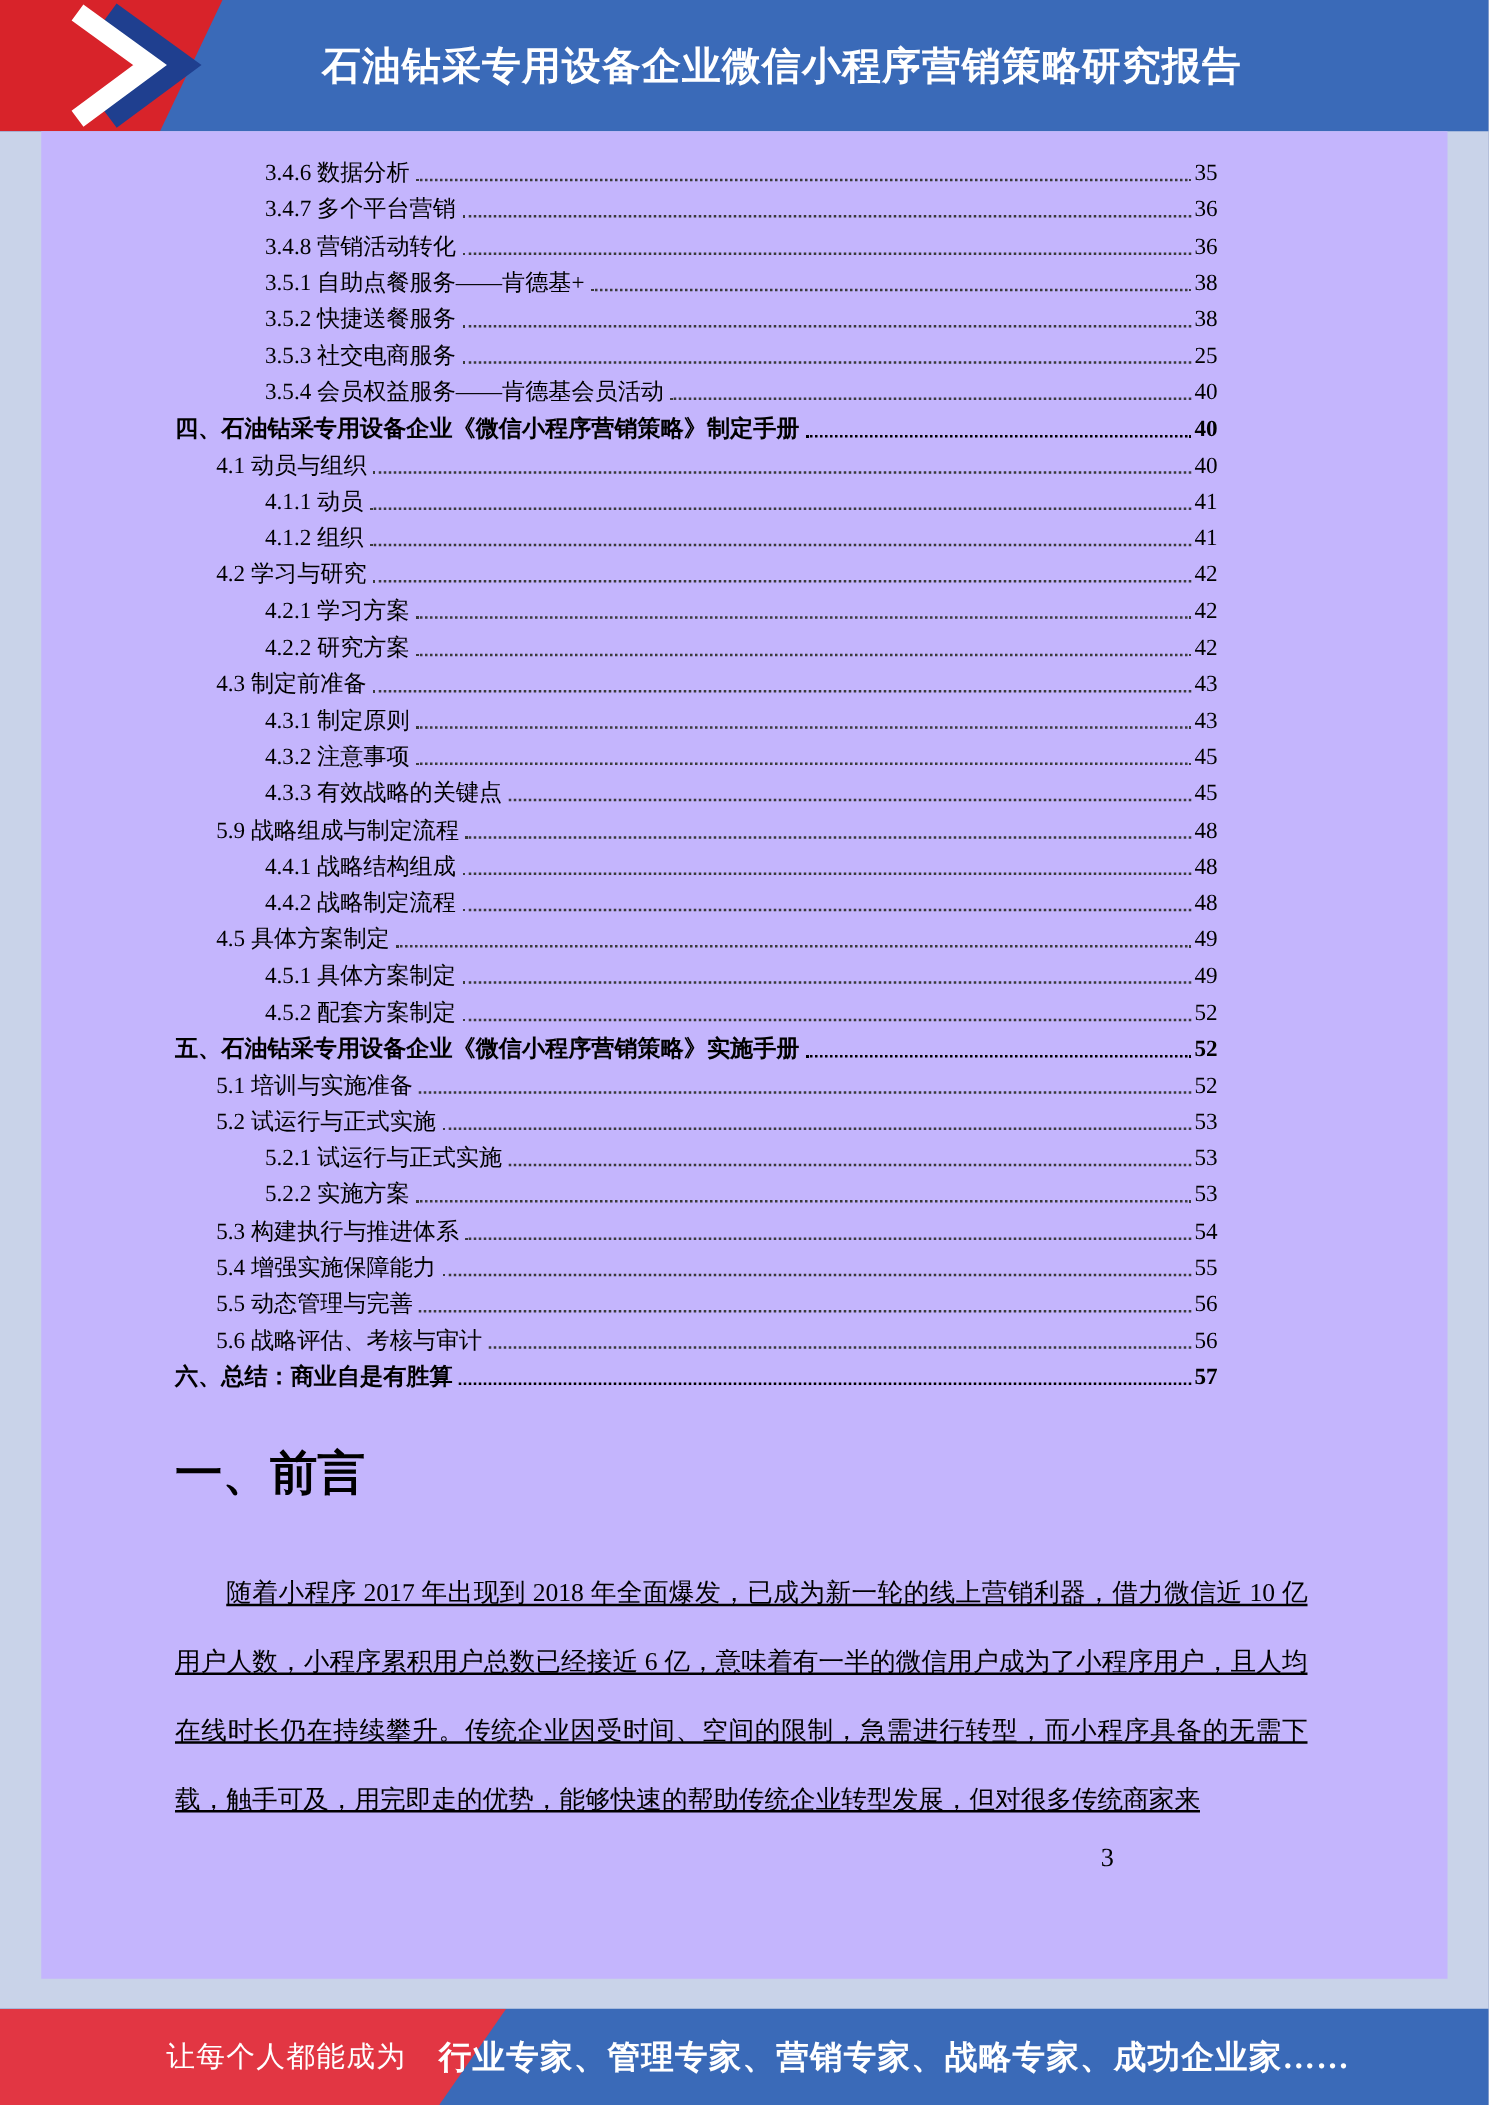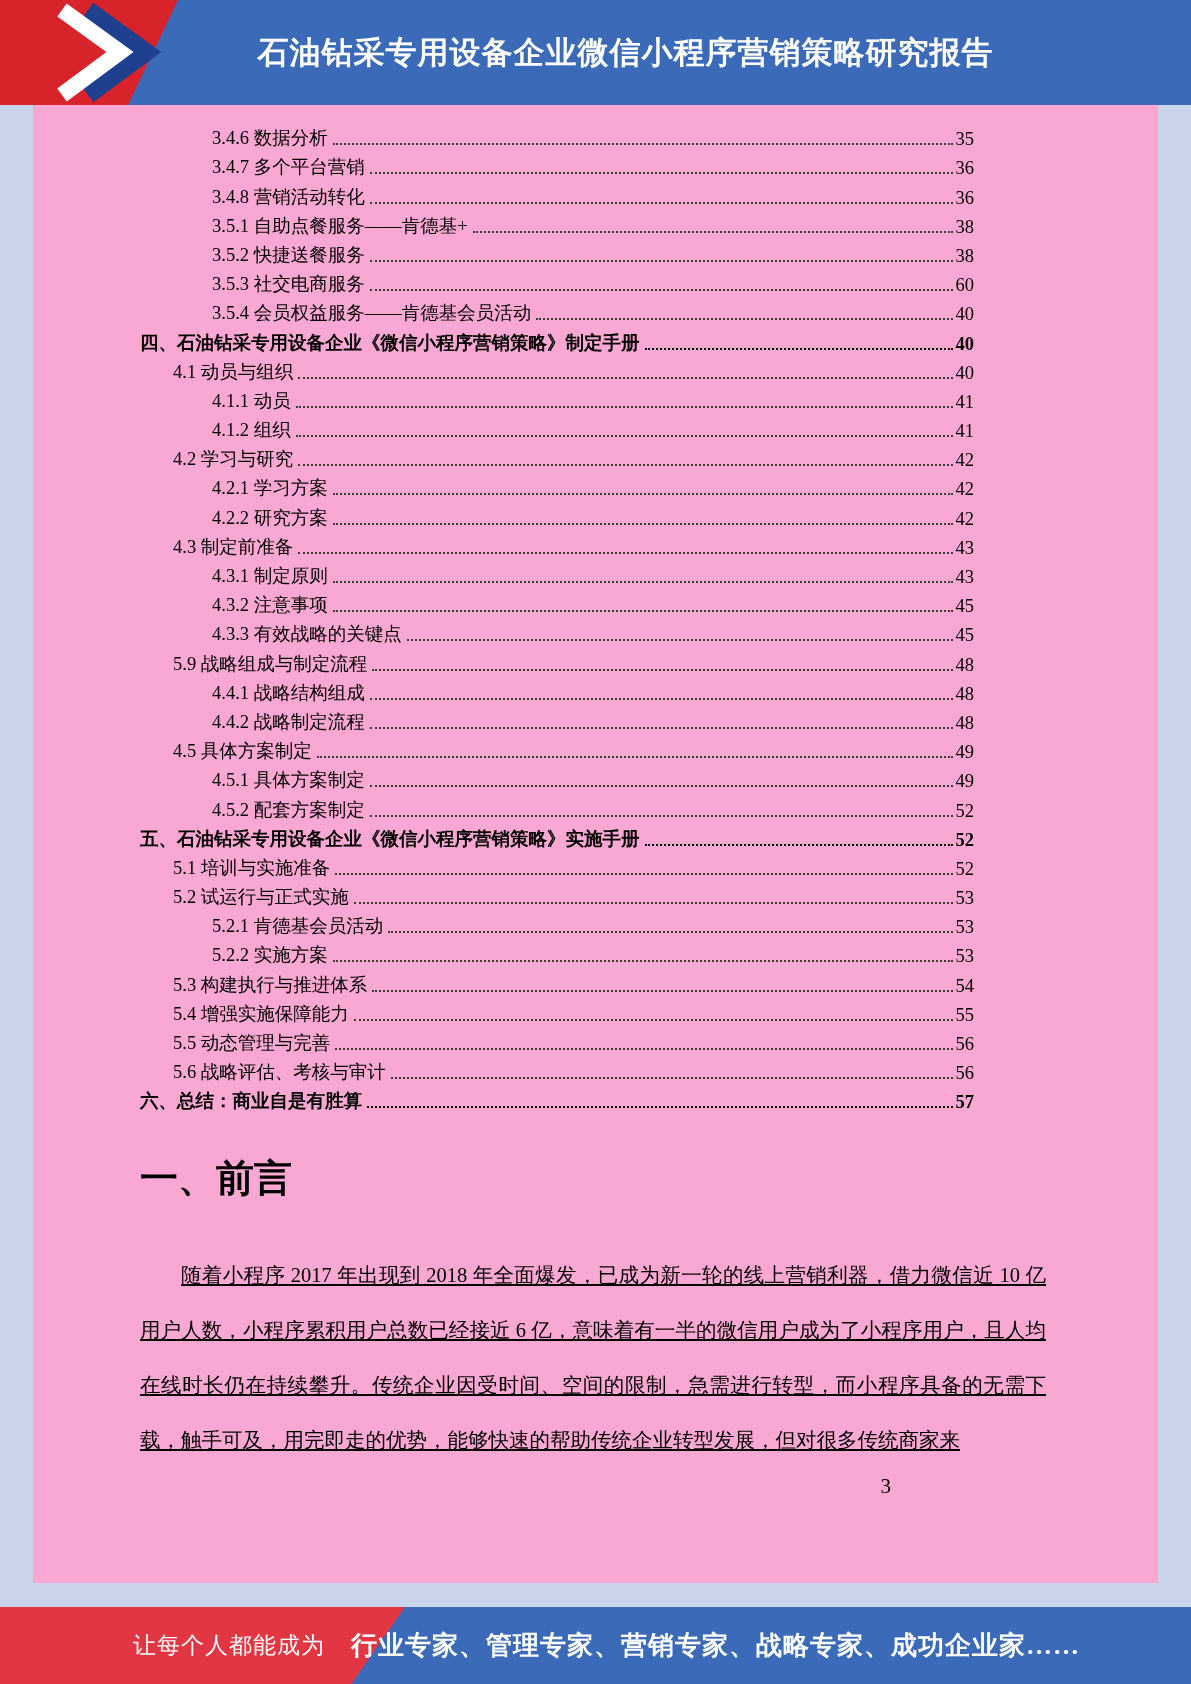--- a/index.html
+++ b/index.html
@@ -20,21 +20,21 @@
   .header-title {
     flex:1; text-align:center; color:#ffffff;
     font-family:Liberation Serif, serif; font-weight:bold;
     font-size:31px; letter-spacing:1px;
     padding-left:150px; padding-right:90px; white-space:nowrap;
   }
 
   
   .page {
     position:absolute; top:105px; bottom:101px; left:33px; right:33px;
-    background:#f9a8d4; padding:16px 112px 0 107px; overflow:hidden;
+    background:#c4b5fd; padding:16px 112px 0 107px; overflow:hidden;
   }
 
   
   .toc { width:100%; }
   .toc-row {
     display:flex; align-items:flex-end;
     height:29.2px; font-size:18.5px; color:#000;
     padding-right:72px;
   }
   .toc-row .toc-label { white-space:nowrap; }
@@ -125,21 +125,21 @@
     <span class="toc-page">38</span>
   </div>
         <div class="toc-row lvl3">
     <span class="toc-label">3.5.2  快捷送餐服务</span>
     <span class="leader"></span>
     <span class="toc-page">38</span>
   </div>
         <div class="toc-row lvl3">
     <span class="toc-label">3.5.3  社交电商服务</span>
     <span class="leader"></span>
-    <span class="toc-page">60</span>
+    <span class="toc-page">25</span>
   </div>
         <div class="toc-row lvl3">
     <span class="toc-label">3.5.4  会员权益服务——肯德基会员活动</span>
     <span class="leader"></span>
     <span class="toc-page">40</span>
   </div>
         <div class="toc-row lvl1 bold">
     <span class="toc-label">四、石油钻采专用设备企业《微信小程序营销策略》制定手册</span>
     <span class="leader"></span>
     <span class="toc-page">40</span>
@@ -233,21 +233,21 @@
     <span class="toc-label">5.1 培训与实施准备</span>
     <span class="leader"></span>
     <span class="toc-page">52</span>
   </div>
         <div class="toc-row lvl2">
     <span class="toc-label">5.2 试运行与正式实施</span>
     <span class="leader"></span>
     <span class="toc-page">53</span>
   </div>
         <div class="toc-row lvl3">
-    <span class="toc-label">5.2.1 肯德基会员活动</span>
+    <span class="toc-label">5.2.1 试运行与正式实施</span>
     <span class="leader"></span>
     <span class="toc-page">53</span>
   </div>
         <div class="toc-row lvl3">
     <span class="toc-label">5.2.2 实施方案</span>
     <span class="leader"></span>
     <span class="toc-page">53</span>
   </div>
         <div class="toc-row lvl2">
     <span class="toc-label">5.3 构建执行与推进体系</span>

